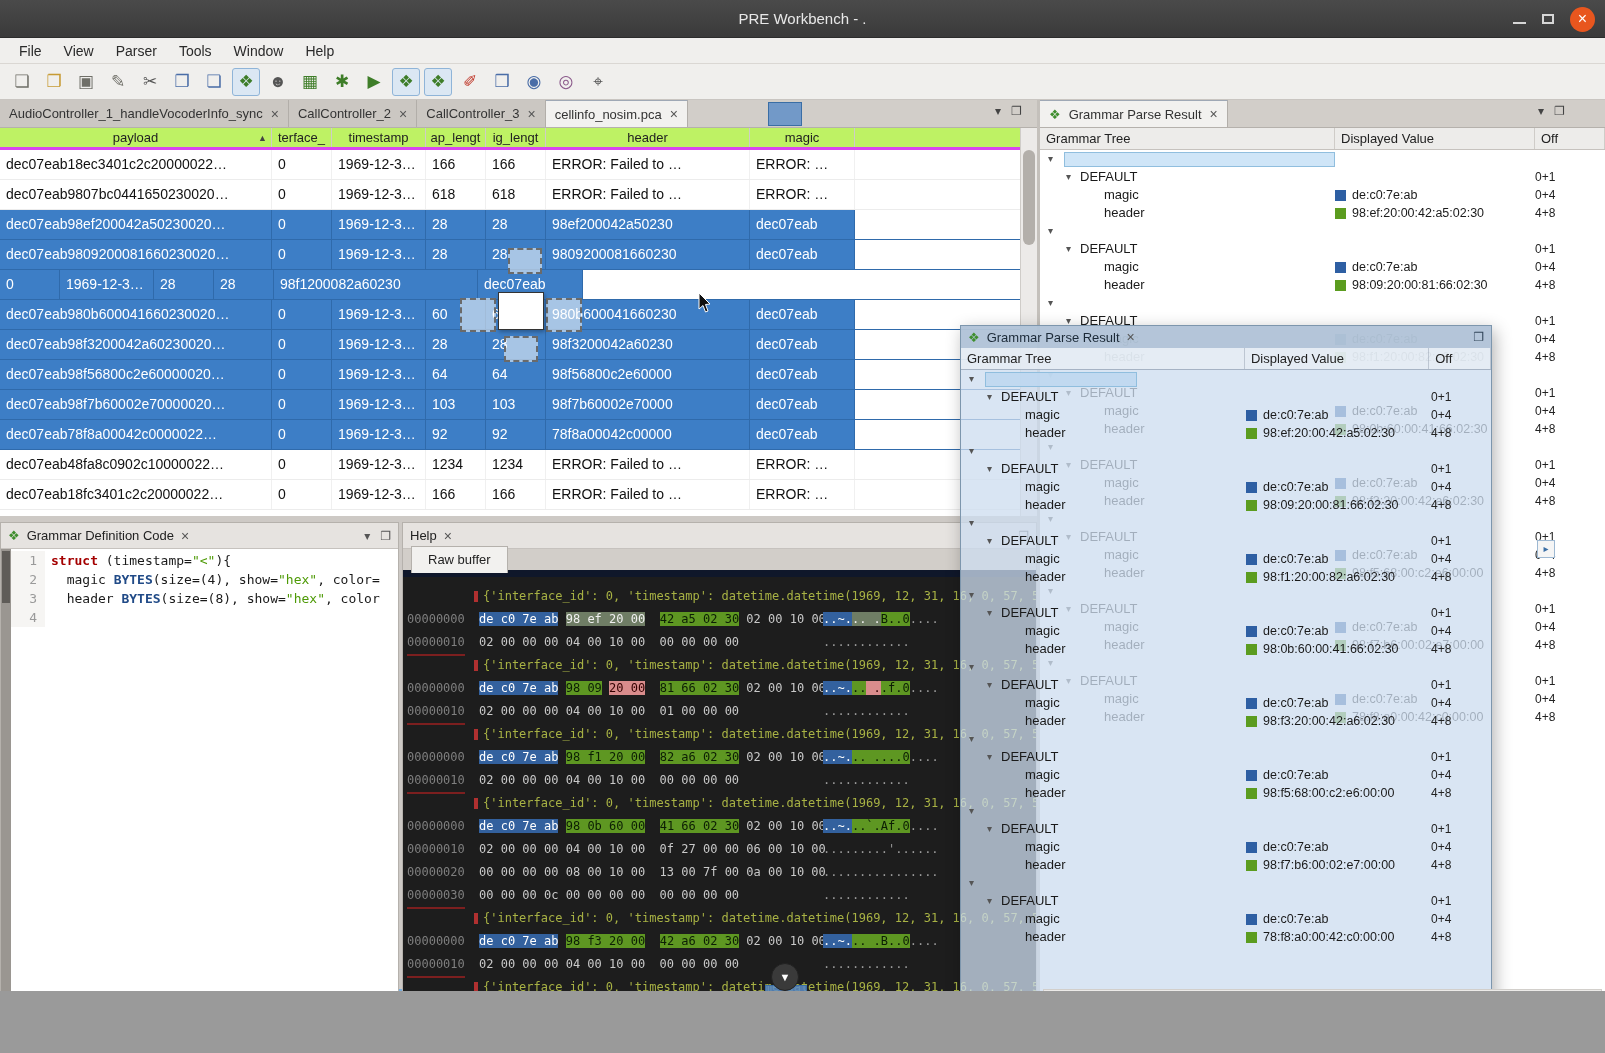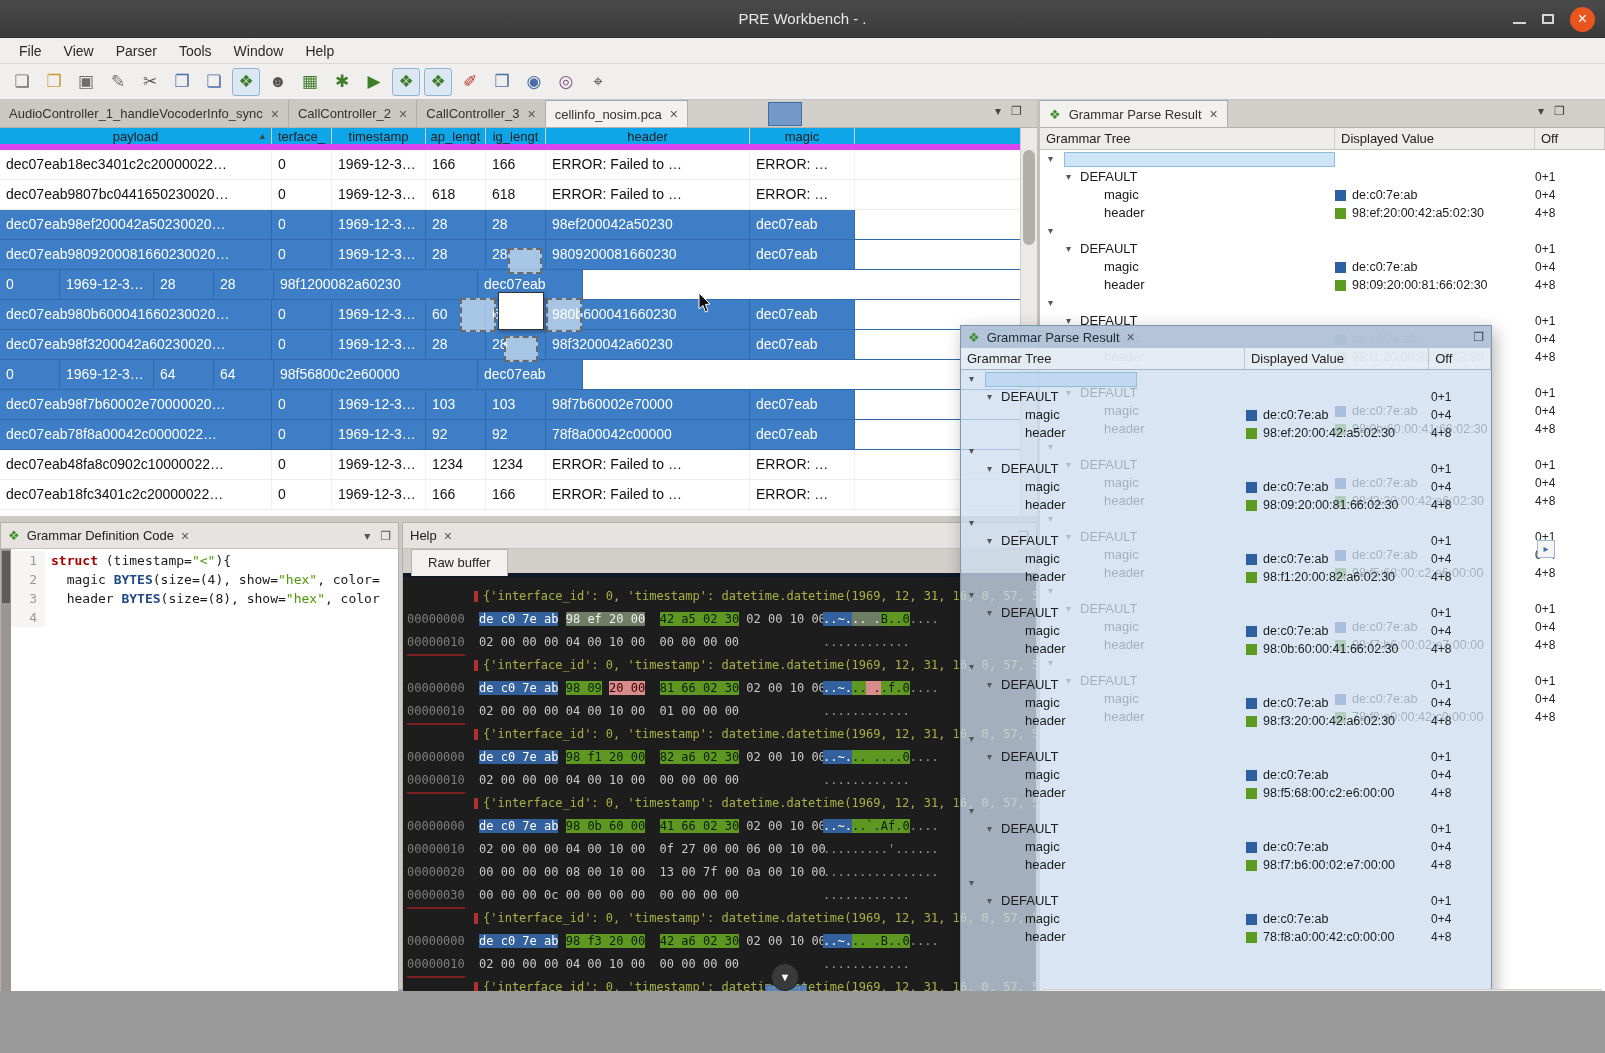--- a/index.html
+++ b/index.html
@@ -22,21 +22,21 @@
 
 .dock-tabs{position:absolute;top:100px;left:0;width:1037px;height:28px;background:#d2cec9;border-bottom:1px solid #b5b1ac;display:flex;align-items:flex-end}
 .tab{height:27px;display:flex;align-items:center;padding:0 9px;background:#cbc7c2;border-right:1px solid #b2aea9;font-size:13px;color:#333;gap:8px;white-space:nowrap}
 .tab.active{background:#f2f1ef;border-top:1px solid #9fa8b5}
 .tab-close{color:#555;font-size:14px}
 .strip-btns{position:absolute;top:104px;display:flex;gap:10px;color:#444;font-size:12px}
 #left-strip-btns{left:995px}
 #right-strip-btns{left:1538px}
 
 .pt{position:absolute;top:128px;left:0;width:1020px;height:388px;background:#fff;overflow:hidden}
-.pt-hdr{display:flex;height:22px;background:#0ea5e9;border-bottom:6px solid #d946ef}
+.pt-hdr{display:flex;height:22px;background:#bef264;border-bottom:3px solid #d946ef}
 .pt-h{position:relative;font-size:13px;color:#222;display:flex;align-items:center;justify-content:center;border-right:1px solid #cfccc8}
 .pt-c0{width:272px}.pt-c1{width:60px}.pt-c2{width:94px}.pt-c3{width:60px}.pt-c4{width:60px}.pt-c5{width:204px}.pt-c6{width:105px}
 .sort{position:absolute;right:4px;font-size:9px;color:#444}
 .pt-row{display:flex;height:30px;border-bottom:1px solid #ececec;background:#fff}
 .pt-cell{font-size:14px;color:#111;line-height:29px;padding-left:6px;overflow:hidden;white-space:nowrap;border-right:1px solid #f0f0f0}
 .pt-row.sel .pt-cell{background:#3d7ec6;color:#fff;border-right-color:#2f6aab}
 .pt-row.sel{border-bottom-color:#2f6aab}
 .pt-vscroll{position:absolute;top:128px;left:1020px;width:17px;height:388px;background:#eceae8;border-left:1px solid #cfccc8}
 .pt-vthumb{position:absolute;top:22px;left:2px;width:12px;height:95px;background:#b3afaa;border-radius:6px}
 .vsplit{position:absolute;left:1037px;top:100px;width:3px;height:907px;background:#c4c0bb}
@@ -55,21 +55,21 @@
 .ln{width:34px;text-align:right;padding-right:8px;color:#9a9a9a;background:#f6f5f3;flex:0 0 34px}
 .cseg{padding-left:6px;white-space:pre}
 .tok-kw{color:#a40000;font-weight:bold}
 .tok-ty{color:#204a87;font-weight:bold}
 .tok-st{color:#4e9a06}
 .tok-pl{color:#1a1a1a}
 .hscroll{position:absolute;left:0;right:0;bottom:0;height:13px;background:#e8e6e3;border-top:1px solid #cfccc8;display:flex;align-items:center;justify-content:space-between;font-size:8px;color:#666;padding:0 3px}
 .hthumb{position:absolute;left:14px;top:2px;width:170px;height:9px;background:#b3afaa;border-radius:4px}
 
 .zoom-panel{position:absolute;left:402px;top:522px;width:635px;height:485px;background:#d2cec9;border:1px solid #b5b1ac;overflow:hidden}
-.zoom-tabs{height:28px;background:#d2cec9;display:flex;align-items:flex-start;padding-left:8px;border-bottom:4px solid #0f172a}
+.zoom-tabs{height:28px;background:#d2cec9;display:flex;align-items:center;padding-left:8px;border-bottom:7px solid #0f172a}
 .zoom-tab{height:27px;background:#f2f1ef;border:1px solid #b5b1ac;border-bottom:none;padding:0 16px;font-size:13px;line-height:26px;color:#222}
 .hex{position:absolute;top:54px;left:0;right:0;bottom:0;background:#1d1d1d;overflow:hidden;font-family:"DejaVu Sans Mono",monospace;font-size:12px;padding:8px 0 0 4px}
 .hx-ann{color:#a8b244;height:23px;line-height:23px;white-space:nowrap;padding-left:76px;position:relative;overflow:hidden}
 .hx-mark{position:absolute;left:67px;top:6px;width:4px;height:11px;background:#b03030}
 .hx-row{height:23px;line-height:23px;white-space:pre}
 .hx-off{color:#7f7f7f;display:inline-block;width:58px}
 .hx-row.last .hx-off{border-bottom:2px solid #7c1f1f}
 .hx-bytes{display:inline-block;width:344px;white-space:pre;margin-left:14px;color:#c9c9c9}
 .hx-asc{color:#9a9a9a;white-space:pre}
 .hx-m{background:#33619e;color:#fff}
@@ -257,20 +257,21 @@
         <div class="pt-row sel">
           <div class="pt-cell pt-c0">dec07eab98f3200042a60230020…</div>
           <div class="pt-cell pt-c1">0</div>
           <div class="pt-cell pt-c2">1969-12-3…</div>
           <div class="pt-cell pt-c3">28</div>
           <div class="pt-cell pt-c4">28</div>
           <div class="pt-cell pt-c5">98f3200042a60230</div>
           <div class="pt-cell pt-c6">dec07eab</div>
         </div>
         <div class="pt-row sel">
+          <div class="pt-cell pt-c0">dec07eab98f56800c2e60000020…</div>
           <div class="pt-cell pt-c1">0</div>
           <div class="pt-cell pt-c2">1969-12-3…</div>
           <div class="pt-cell pt-c3">64</div>
           <div class="pt-cell pt-c4">64</div>
           <div class="pt-cell pt-c5">98f56800c2e60000</div>
           <div class="pt-cell pt-c6">dec07eab</div>
         </div>
         <div class="pt-row sel">
           <div class="pt-cell pt-c0">dec07eab98f7b60002e70000020…</div>
           <div class="pt-cell pt-c1">0</div>

